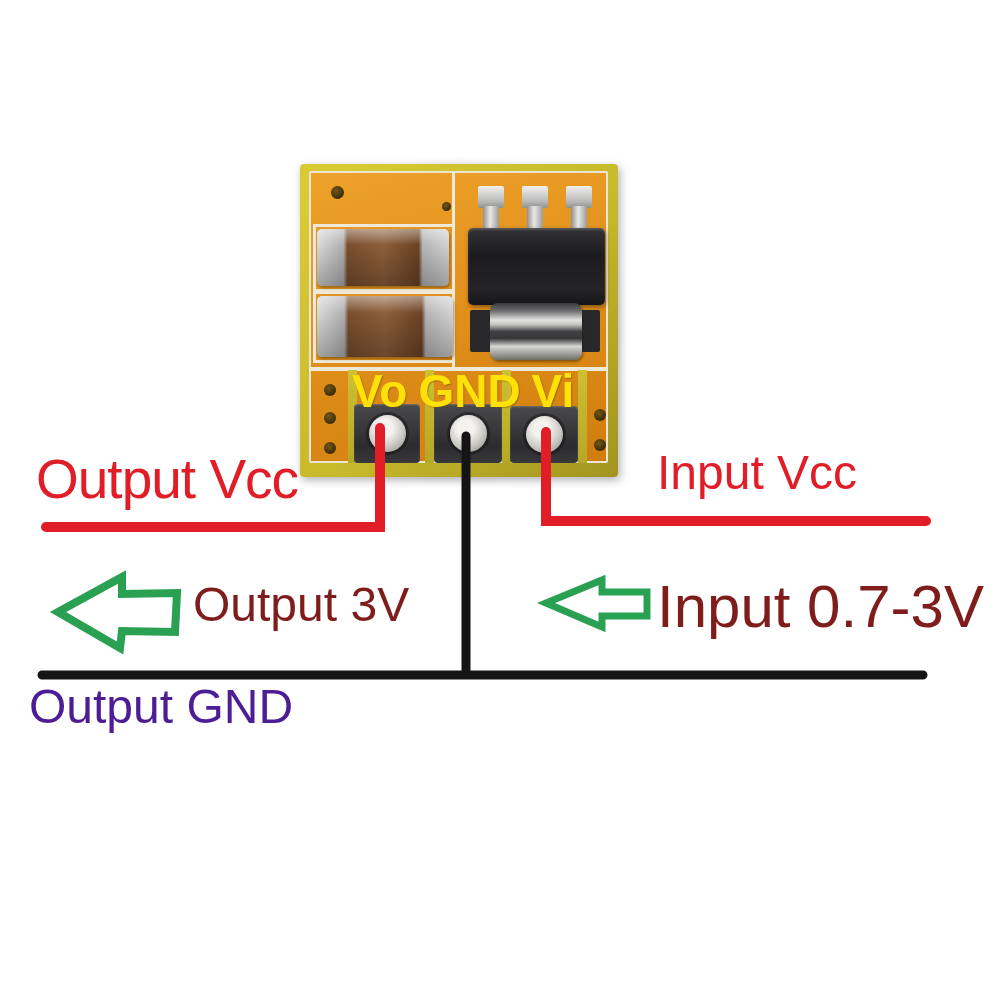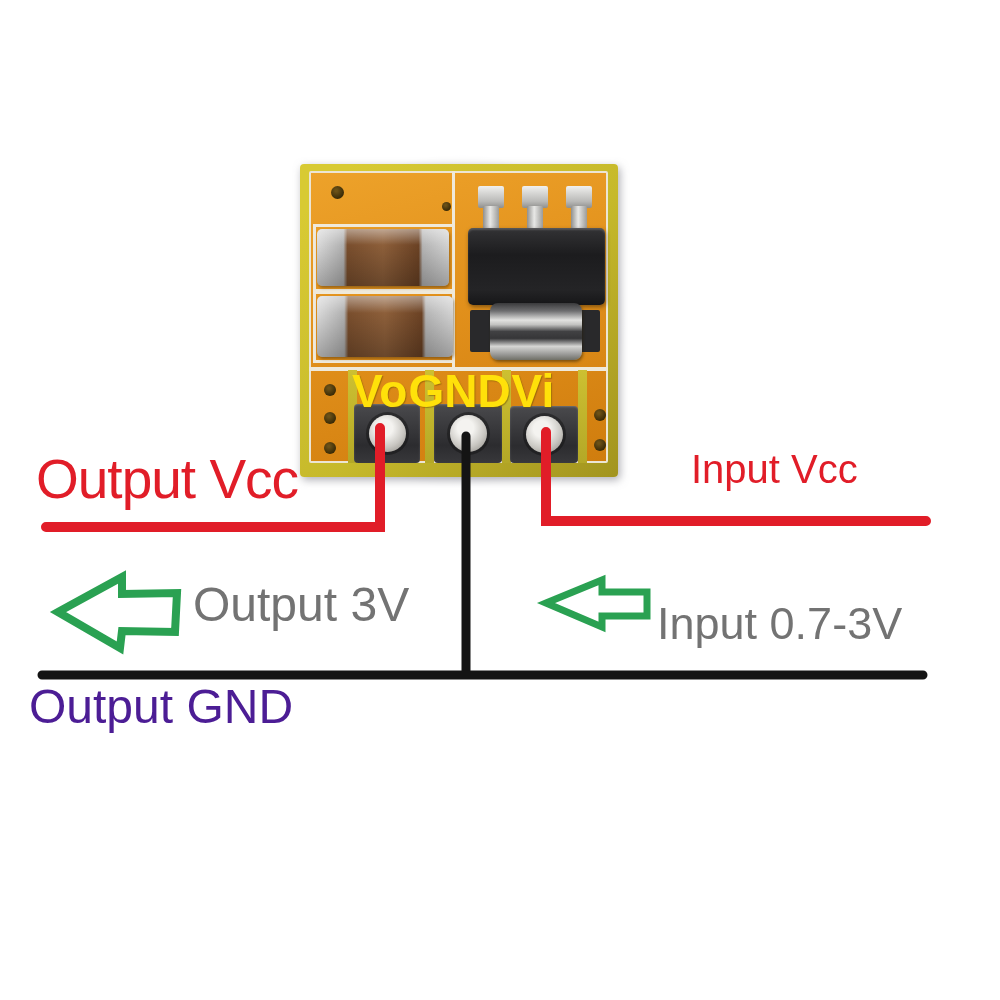--- a/index.html
+++ b/index.html
@@ -67,40 +67,40 @@
   }
   .spad .ring{
     width:37px;height:37px;border-radius:50%;
     background:radial-gradient(circle at 42% 35%,#f4f3f0 25%,#c9c7c2 60%,#8e8b85 95%);
     box-shadow:0 0 0 3px rgba(15,15,15,.45);
   }
   .pad-vo{left:54px;width:66px;}
   .pad-gnd{left:134px;width:68px;}
   .pad-vi{left:210px;top:242px;height:57px;width:68px;}
   .pinrow{
-    position:absolute;left:52px;top:204px;display:flex;gap:1px;
+    position:absolute;left:52px;top:204px;display:flex;gap:11px;
     font-size:46px;font-weight:700;line-height:1;color:#ffe10a;
     text-shadow:1px 1px 1px rgba(110,80,0,.5);white-space:nowrap;
   }
   
   .overlay{position:absolute;left:0;top:0;width:1000px;height:1000px;pointer-events:none;}
   .wire{fill:none;stroke-linecap:round;stroke-linejoin:miter;}
   .wire-red{stroke-width:10px;}
   .wire-gnd{stroke-width:9px;}
   .arrow{fill:#ffffff;stroke-linejoin:miter;stroke-miterlimit:12;}
   .arrow-big{stroke-width:8px;}
   .arrow-small{stroke-width:7px;}
   .lbl{position:absolute;font-weight:400;line-height:1;white-space:nowrap;}
   .lbl-red{color:#e11d28;}
-  .lbl-green{color:#737373;}
+  .lbl-green{color:#7f1d1d;}
   .lbl-dark{color:#4c1d95;}
   .out-vcc{left:36px;top:452px;font-size:55px;letter-spacing:-1px;}
-  .in-vcc{left:691px;top:449px;font-size:40px;}
+  .in-vcc{left:657px;top:449px;font-size:48px;}
   .out-3v{left:193px;top:581px;font-size:48px;}
-  .in-volt{left:657px;top:577px;font-size:45px;margin-top:24px;}
+  .in-volt{left:657px;top:577px;font-size:60px;}
   .out-gnd{left:29px;top:683px;font-size:48px;}
   .in-gnd{left:666px;top:689px;font-size:46px;}
 </style>
 </head>
 <body>
 
 <div class="stage">
 
   <div class="photo">
     <div class="pcb">

